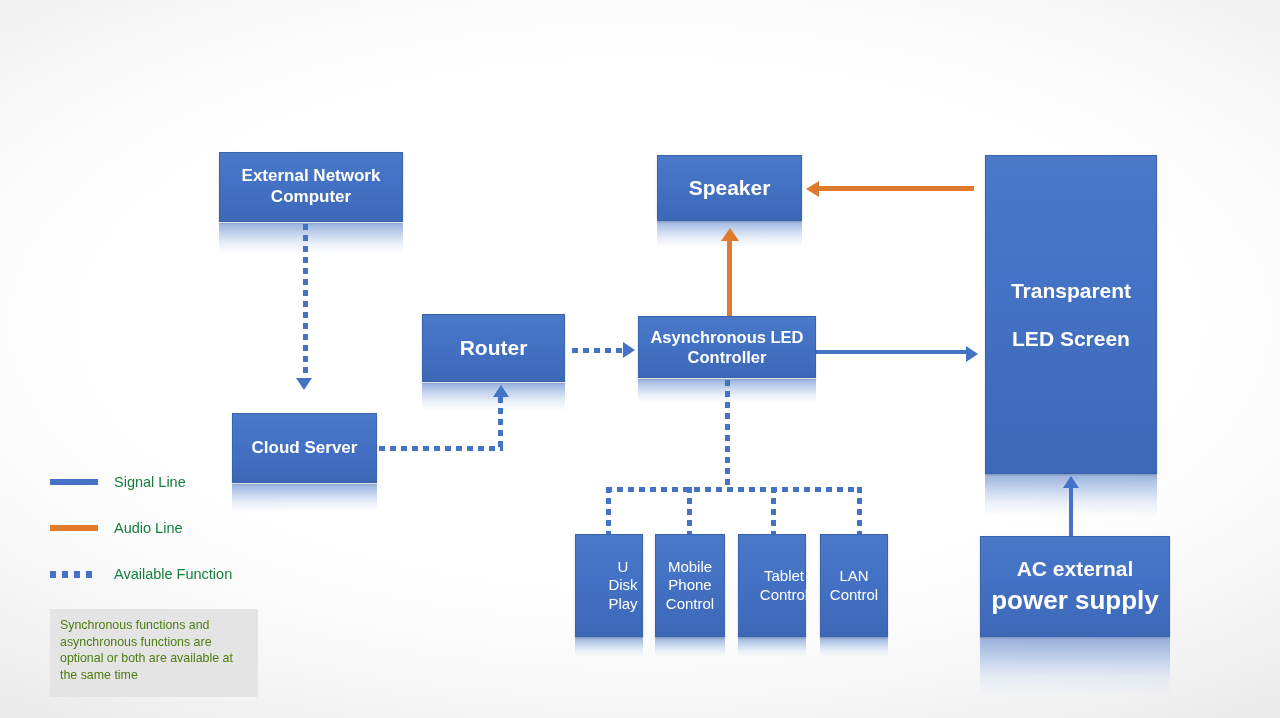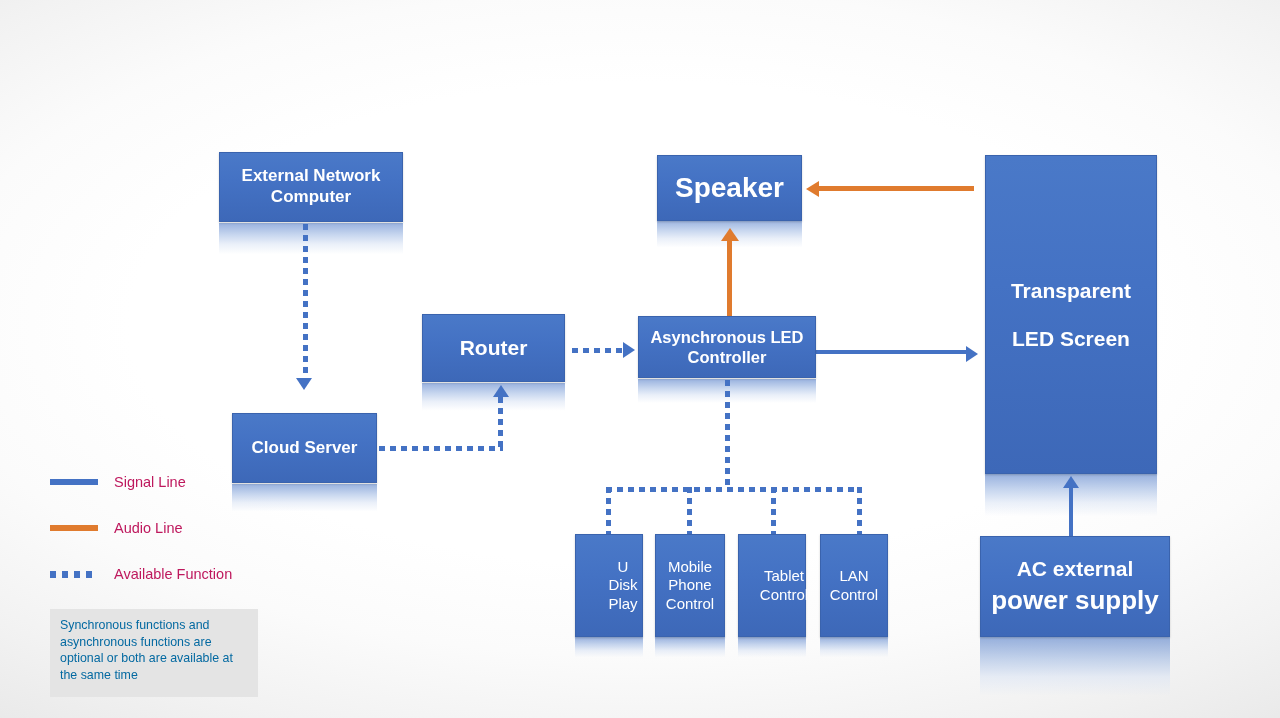--- a/index.html
+++ b/index.html
@@ -81,27 +81,27 @@
   #legend { position:absolute; left:50px; top:468px; width:260px; z-index:6; }
   .leg-row { display:flex; align-items:center; height:28px; margin-bottom:18px; }
   .leg-swatch { width:48px; height:6px; flex:0 0 48px; }
   .sw-blue { background:#4472c4; }
   .sw-orange { background:#e07b2e; }
   .sw-dots {
     height:7px;
     background-image:linear-gradient(90deg,#4472c4 52%, rgba(255,255,255,0) 0%);
     background-size:12px 7px;
   }
-  .leg-text { margin-left:16px; font-size:14.5px; color:#be185d; }
+  .leg-text { margin-left:16px; font-size:14.5px; color:#15803d; }
 
   #note {
     position:absolute; left:50px; top:609px; width:208px; height:88px;
     background:#e4e4e4;
     padding:8px 10px 0 10px;
-    font-size:12.4px; color:#0369a1; line-height:1.33;
+    font-size:12.4px; color:#4d7c0f; line-height:1.33;
     z-index:6;
   }
 </style>
 </head>
 <body>
 
 <div id="stage">
 
   <div class="line v-dot" style="left:303px; top:224px; height:155px;"></div>
   <div class="arrow ar-down" style="left:296px; top:378px;"></div>
@@ -176,21 +176,21 @@
 
   <div class="node" style="left:232px; top:413px; width:145px; height:70px;">
     <span class="lbl bold" style="font-size:17px;">Cloud Server</span>
   </div>
 
   <div class="node" style="left:422px; top:314px; width:143px; height:68px;">
     <span class="lbl bold" style="font-size:21px;">Router</span>
   </div>
 
   <div class="node" style="left:657px; top:155px; width:145px; height:66px;">
-    <span class="lbl bold" style="font-size:28px;">Speaker</span>
+    <span class="lbl bold" style="font-size:21px;">Speaker</span>
   </div>
 
   <div class="node" style="left:638px; top:316px; width:178px; height:62px;">
     <span class="lbl bold" style="font-size:16.5px;">Asynchronous LED Controller</span>
   </div>
 
   <div class="node" style="left:985px; top:155px; width:172px; height:319px; flex-direction:column; gap:22px;">
     <span class="lbl bold" style="font-size:21px;">Transparent</span>
     <span class="lbl bold" style="font-size:21px;">LED Screen</span>
   </div>

